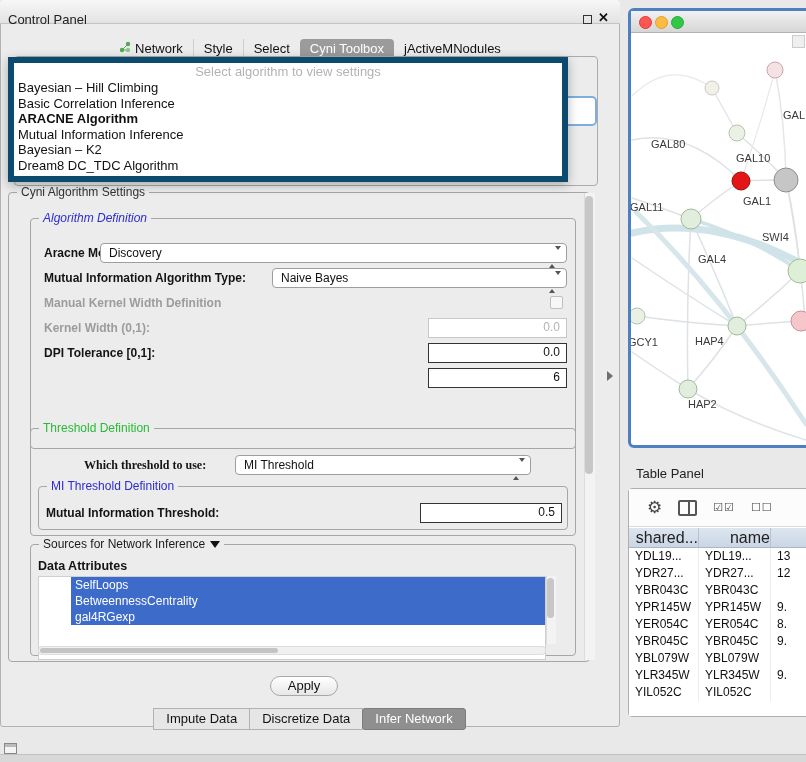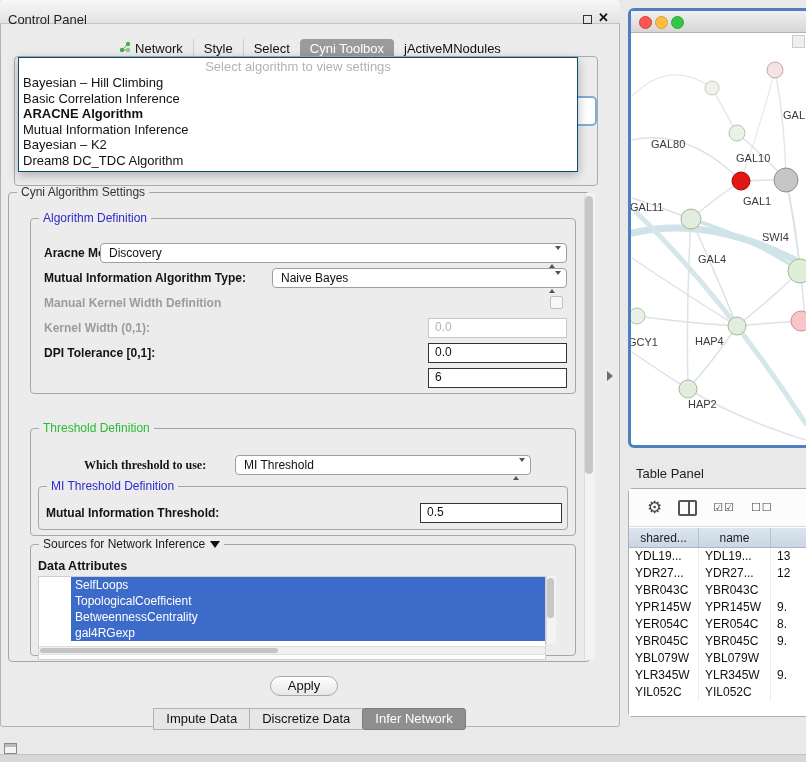--- a/index.html
+++ b/index.html
@@ -29,30 +29,30 @@
   .legend.green{color:#27bb35;}
 
   .lbl{font-size:12px;font-weight:bold;color:#141414;height:20px;line-height:20px;white-space:nowrap;}
   .lbl.disabled{color:#9c9c9c;}
 
   .combo{height:20px;background:#fff;border:1px solid #9e9e9e;border-radius:4px;font-size:12px;line-height:18px;padding:0 20px 12px 8px;color:#111;}
   .combo .arrows{position:absolute;right:5px;top:4px;}
   .tri-up{width:0;height:0;border-left:3.5px solid transparent;border-right:3.5px solid transparent;border-bottom:4px solid #555;margin-bottom:2px;}
   .tri-down{width:0;height:0;border-left:3.5px solid transparent;border-right:3.5px solid transparent;border-top:4px solid #555;}
 
-  .field{height:20px;background:#fff;border:1.5px solid #333;font-size:12px;line-height:17px;text-align:left;padding:0 6px;color:#111;}
+  .field{height:20px;background:#fff;border:1.5px solid #333;font-size:12px;line-height:17px;text-align:right;padding:0 6px;color:#111;}
   .field.disabled{border:1px solid #c8c8c8;color:#b3b3b3;}
 
   .checkbox{width:13px;height:13px;background:#f7f7f7;border:1px solid #bfbfbf;border-radius:2px;}
 
   .caret-right{display:inline-block;width:0;height:0;border-top:5px solid transparent;border-bottom:5px solid transparent;border-left:7px solid #111;margin-left:6px;}
   .caret-down{display:inline-block;width:0;height:0;border-left:5px solid transparent;border-right:5px solid transparent;border-top:7px solid #111;margin-left:5px;vertical-align:middle;}
 
   
-  .popup{left:18px;top:57px;width:560px;background:#fff;border:1px solid #0c4a6e;box-shadow:0 3px 10px rgba(0,0,0,0.28);z-index:20;padding:1px 0 3px 0;}
+  .popup{left:8px;top:57px;width:560px;background:#fff;border:6px solid #0c4a6e;box-shadow:0 3px 10px rgba(0,0,0,0.28);z-index:20;padding:1px 0 3px 0;}
   .dd-ph{height:16px;line-height:16px;text-align:center;color:#b3b3b3;font-size:13px;}
   .dd-item{height:15.5px;line-height:15.5px;font-size:13px;color:#111;padding-left:4px;white-space:nowrap;}
   .dd-selected{font-weight:bold;}
 
   
   .vtrack{background:#f3f3f3;border-left:1px solid #dcdcdc;}
   .vthumb{background:#c7c7c7;border-radius:4px;}
   .htrack{background:#f0f0f0;border:1px solid #dddddd;border-radius:4px;}
   .hthumb{background:#c4c4c4;border-radius:3px;}
 
@@ -77,21 +77,21 @@
 
   
   .tp-title{left:636px;top:466px;font-size:13px;color:#222;}
   .tp-window{left:628px;top:488px;width:184px;height:229px;background:#fff;border:1px solid #aeaeae;border-radius:4px;overflow:hidden;}
   .tp-toolbar{left:629px;top:489px;width:182px;height:38px;background:#fcfcfc;border-bottom:1px solid #dadada;display:flex;align-items:center;gap:16px;padding-left:18px;box-sizing:border-box;}
   .gear{font-size:17px;color:#444;}
   .col-icon{width:15px;height:12px;border:2px solid #555;border-radius:2px;position:relative;}
   .col-icon::before{content:"";position:absolute;left:50%;top:0;bottom:0;width:2px;background:#555;}
   .chk-pair{font-size:11px;color:#444;letter-spacing:1px;}
   .tp-header{left:629px;top:528px;width:182px;height:20px;display:flex;background:linear-gradient(#dde6ef,#c9d6e4);border-bottom:1px solid #aab6c4;}
-  .th{font-size:12px;color:#222;line-height:20px;text-align:center;border-right:1px solid #b6c2d2;box-sizing:border-box;overflow:hidden;white-space:nowrap;}
+  .th{font-size:16px;color:#222;line-height:20px;text-align:right;border-right:1px solid #b6c2d2;box-sizing:border-box;overflow:hidden;white-space:nowrap;}
   .th.c0{width:70px;}.th.c1{width:72px;}.th.c2{flex:1;}
   .tp-body{left:629px;top:548px;width:182px;height:168px;overflow:hidden;background:#fff;}
   .trow{display:flex;height:17px;}
   .td{font-size:12px;color:#111;line-height:17px;padding-left:6px;border-right:1px solid #ededed;box-sizing:border-box;overflow:hidden;white-space:nowrap;}
   .td.c0{width:70px;}.td.c1{width:72px;}.td.c2{flex:1;}
 
   .mini-icon{left:4px;top:743px;width:13px;height:11px;border:1px solid #888;background:#f4f4f4;}
   .mini-icon::before{content:"";position:absolute;left:0;right:0;top:0;height:3px;background:#bbb;}
   .bottom-strip{left:0;top:754px;width:806px;height:8px;background:#d8d8d8;border-top:1px solid #c2c2c2;}
   .divider-handle{left:607px;top:371px;width:0;height:0;border-top:5px solid transparent;border-bottom:5px solid transparent;border-left:6px solid #6e6e6e;}
@@ -149,21 +149,21 @@
       </div>
   </div>
 
   <div class="abs group" style="left:8px;top:192px;width:582px;height:470px;">
     <span class="legend">Cyni Algorithm Settings</span>
   </div>
 
   <div class="abs vtrack" style="left:584px;top:193px;width:11px;height:467px;"></div>
   <div class="abs vthumb" style="left:585px;top:196px;width:8px;height:278px;"></div>
 
-  <div class="abs group" style="left:30px;top:218px;width:546px;height:176px;">
+  <div class="abs group" style="left:30px;top:218px;width:546px;height:231px;font-style:italic;">
     <span class="legend blue">Algorithm Definition</span>
   </div>
 
   <div class="abs lbl" style="left:44px;top:243px;">Aracne Mode:</div>
   <div class="abs combo" style="left:100px;top:243px;width:467px;">
     <span>Discovery</span>
     <span class="arrows"><span class="tri-up"></span><span class="tri-down"></span></span>
   </div>
 
   <div class="abs lbl" style="left:44px;top:268px;">Mutual Information Algorithm Type:</div>
@@ -200,21 +200,20 @@
   <div class="abs field" style="left:420px;top:503px;width:142px;">0.5</div>
 
   <div class="abs group" style="left:30px;top:544px;width:546px;height:112px;">
     <span class="legend" style="color:#1a1a1a;">
       <span>Sources for Network Inference</span><span class="caret-down"></span>
     </span>
   </div>
   <div class="abs lbl" style="left:38px;top:556px;font-size:12.5px;">Data Attributes</div>
   <div class="abs attr-list" style="left:38px;top:576px;width:508px;height:84px;padding-left:32px;">
       <div class="attr-item">SelfLoops</div>
-      <div class="attr-item">TopologicalCoefficient</div>
       <div class="attr-item">BetweennessCentrality</div>
       <div class="attr-item">gal4RGexp</div>
     </div>
   <div class="abs vtrack" style="left:546px;top:576px;width:10px;height:68px;"></div>
   <div class="abs vthumb" style="left:547px;top:578px;width:7px;height:40px;"></div>
   <div class="abs htrack" style="left:38px;top:646px;width:508px;height:9px;"></div>
   <div class="abs hthumb" style="left:40px;top:648px;width:238px;height:5px;"></div>
 
   <div class="abs btn" style="left:270px;top:676px;width:68px;">Apply</div>
 

